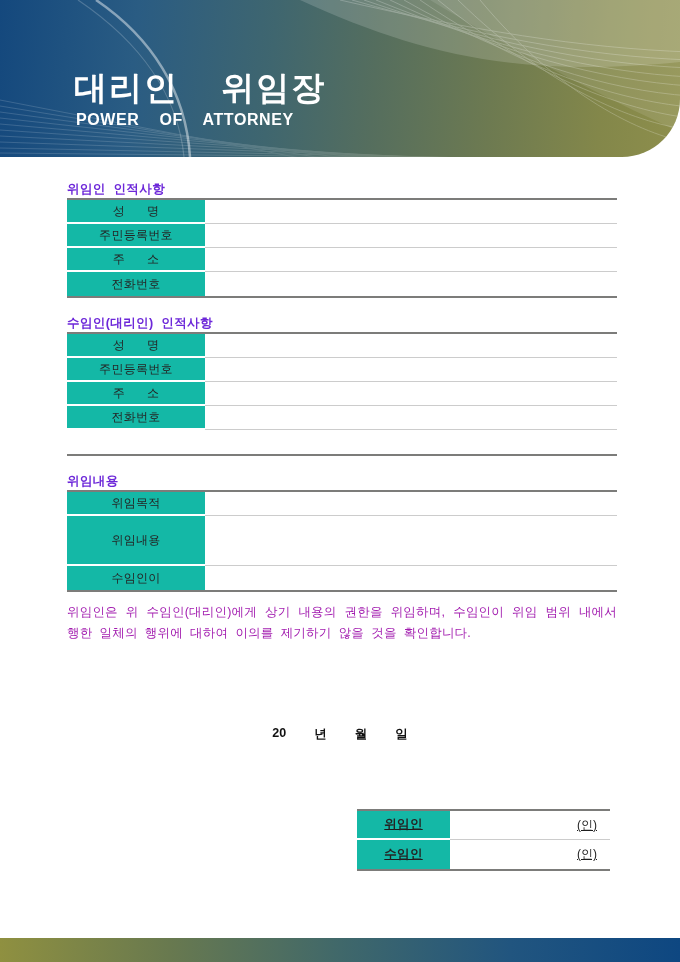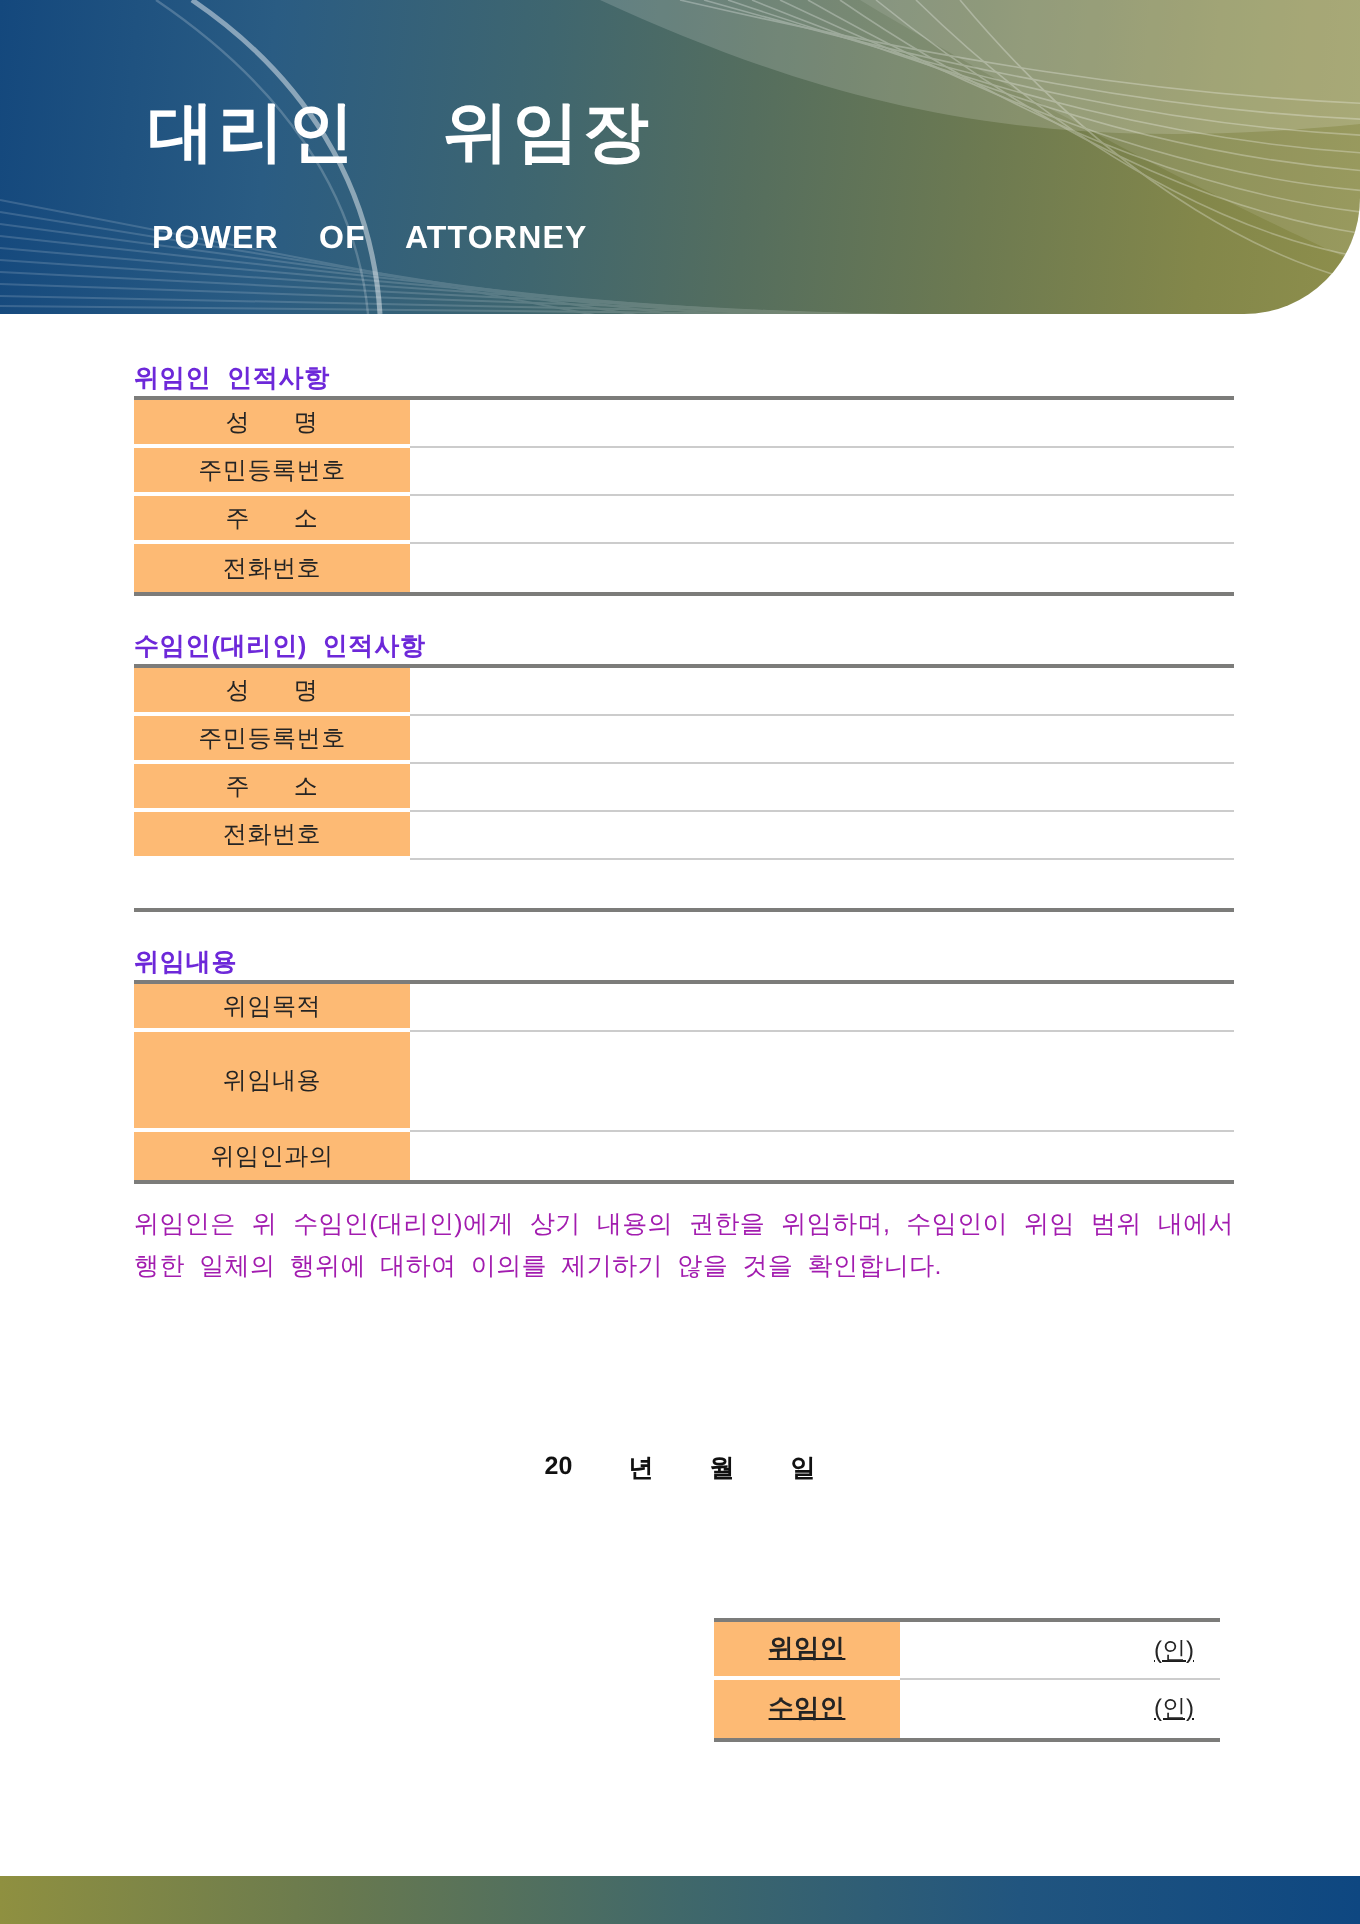--- a/index.html
+++ b/index.html
@@ -10,21 +10,21 @@
   }
   
   .header{
     position:absolute;left:0;top:0;width:680px;height:157px;
     background:linear-gradient(95deg,#14487d 0%,#2a5c83 20%,#3f666f 40%,#556e5e 55%,#6d7a51 72%,#83874a 88%,#8e8f4c 100%);
     border-bottom-right-radius:58px;
     overflow:hidden;
   }
   .header svg{position:absolute;left:0;top:0;}
   .header-title{
-    position:absolute;left:74px;top:44px;
+    position:absolute;left:74px;top:66px;
     font-size:33px;font-weight:700;color:#ffffff;
     letter-spacing:2px;word-spacing:10px;white-space:pre;
   }
   .header-subtitle{
     position:absolute;left:76px;top:111px;
     font-size:16px;font-weight:700;color:#ffffff;
     letter-spacing:0.6px;word-spacing:5px;white-space:pre;
   }
   
   .section-heading{
@@ -32,21 +32,21 @@
     font-size:12.5px;font-weight:700;color:#6d28d9;letter-spacing:0.4px;white-space:pre;
   }
   .ftable{
     position:absolute;left:67px;width:550px;box-sizing:border-box;
     border-top:2px solid #7c7c7a;border-bottom:2px solid #7c7c7a;
   }
   .frow{display:flex;height:24px;}
   .frow.tall{height:50px;}
   .frow.sig{height:29px;text-decoration:underline;}
   .fcell-label{
-    width:138px;flex:0 0 138px;background:#fdba74;
+    width:138px;flex:0 0 138px;background:#14b8a6;
     display:flex;align-items:center;justify-content:center;
     font-size:12px;color:#242424;letter-spacing:0.3px;white-space:pre;
     border-bottom:2px solid #ffffff;box-sizing:border-box;text-align:right;
   }
   .fcell-value{
     flex:1;background:#ffffff;border-bottom:1px solid #cccccc;box-sizing:border-box;
     display:flex;align-items:center;
   }
   .frow:last-child .fcell-label,
   .frow:last-child .fcell-value{border-bottom:none;}
@@ -159,21 +159,21 @@
 <div class="ftable" style="top:490px">
   <div class="frow">
     <div class="fcell-label">위임목적</div>
     <div class="fcell-value"></div>
   </div>
   <div class="frow tall">
     <div class="fcell-label">위임내용</div>
     <div class="fcell-value"></div>
   </div>
   <div class="frow">
-    <div class="fcell-label">위임인과의</div>
+    <div class="fcell-label">수임인이</div>
     <div class="fcell-value"></div>
   </div>
 </div>
 
 <div class="statement">위임인은 위 수임인(대리인)에게 상기 내용의 권한을 위임하며, 수임인이 위임 범위 내에서 행한 일체의 행위에 대하여 이의를 제기하기 않을 것을 확인합니다.</div>
 
 <div class="date-line">
   <span>20</span>
   <span>년</span>
   <span>월</span>

